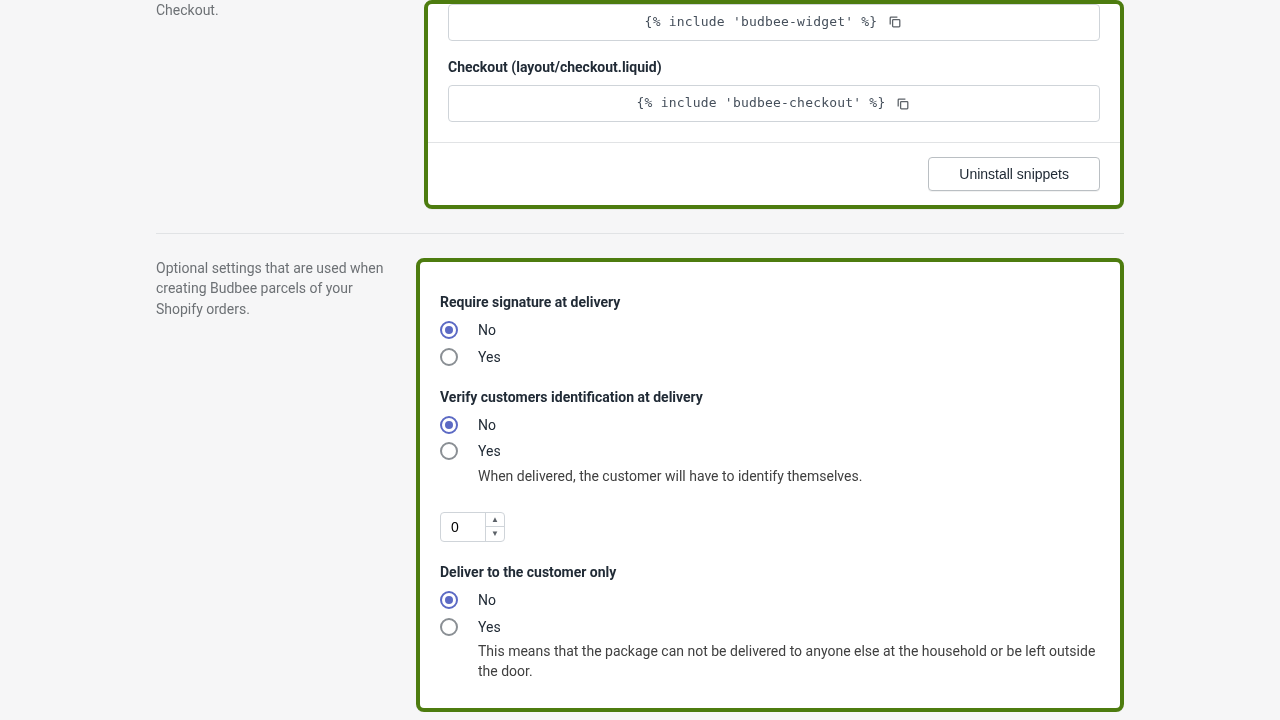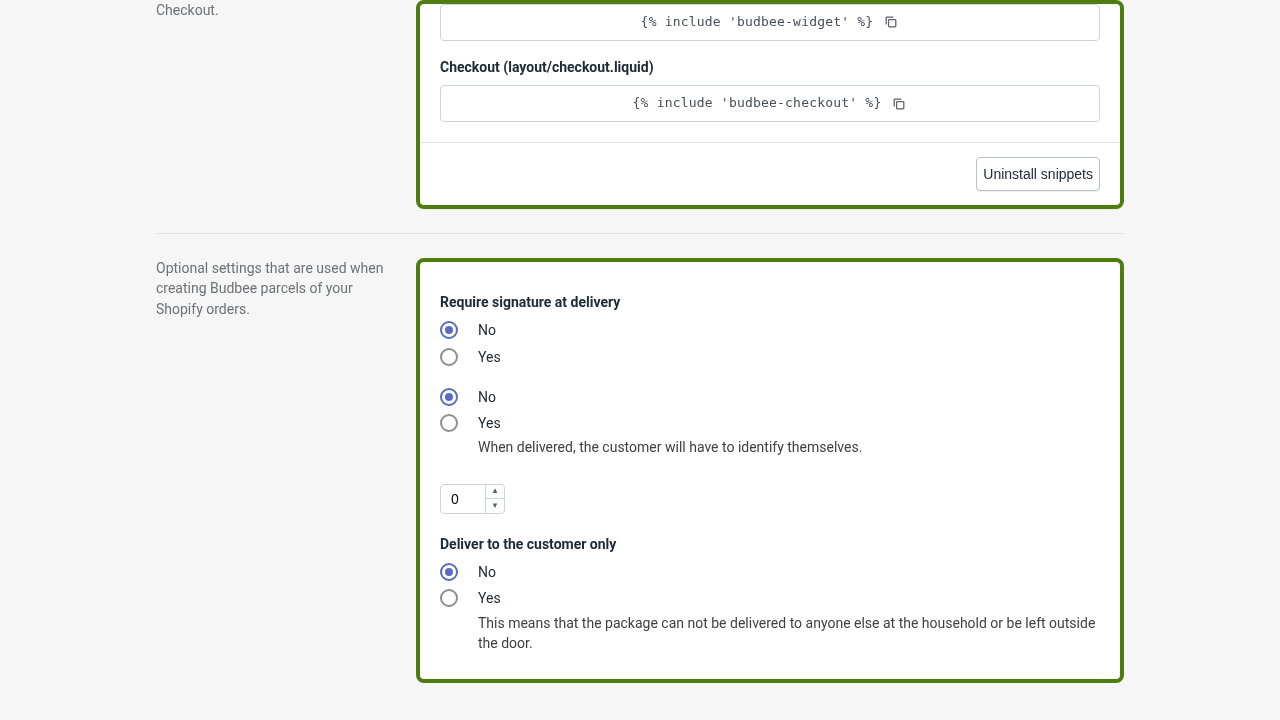--- a/index.html
+++ b/index.html
@@ -18,20 +18,21 @@
   .section {
     display: flex;
     border-top: 1px solid #e1e3e5;
     padding: 24px 0 0 0;
     margin-top: 24px;
   }
   .section.first {
     border-top: none;
     margin-top: 0;
     padding-top: 0;
+    gap: 8px;
   }
   .left-col {
     flex: 0 0 260px;
     padding-right: 24px;
   }
   .left-col h2 {
     font-size: 16px;
     font-weight: 600;
     margin-bottom: 12px;
     color: #212b36;
@@ -85,21 +86,21 @@
     letter-spacing: 0.2px;
   }
   .copy-icon {
     width: 16px; height: 16px;
     cursor: pointer;
     flex-shrink: 0;
   }
   .btn {
     border: 1px solid #babfc3;
     background: #fff;
-    padding: 8px 6px;
+    padding: 8px 30px;
     border-radius: 4px;
     font-size: 14px;
     color: #212b36;
     cursor: pointer;
     box-shadow: 0 1px 0 rgba(0,0,0,0.05);
   }
   .field-group {
     margin-bottom: 20px;
   }
   .field-group:last-child { margin-bottom: 0; }
@@ -225,20 +226,21 @@
               <span class="radio checked"></span>
               <span class="radio-label">No</span>
             </div>
             <div class="radio-row">
               <span class="radio"></span>
               <span class="radio-label">Yes</span>
             </div>
           </div>
 
           <div class="field-group">
+            <span class="label">Verify customers identification at delivery</span>
             <div class="radio-row">
               <span class="radio checked"></span>
               <span class="radio-label">No</span>
             </div>
             <div class="radio-row">
               <span class="radio"></span>
               <div class="radio-labels">
                 <span class="radio-label">Yes</span>
                 <span class="radio-help">When delivered, the customer will have to identify themselves.</span>
               </div>

